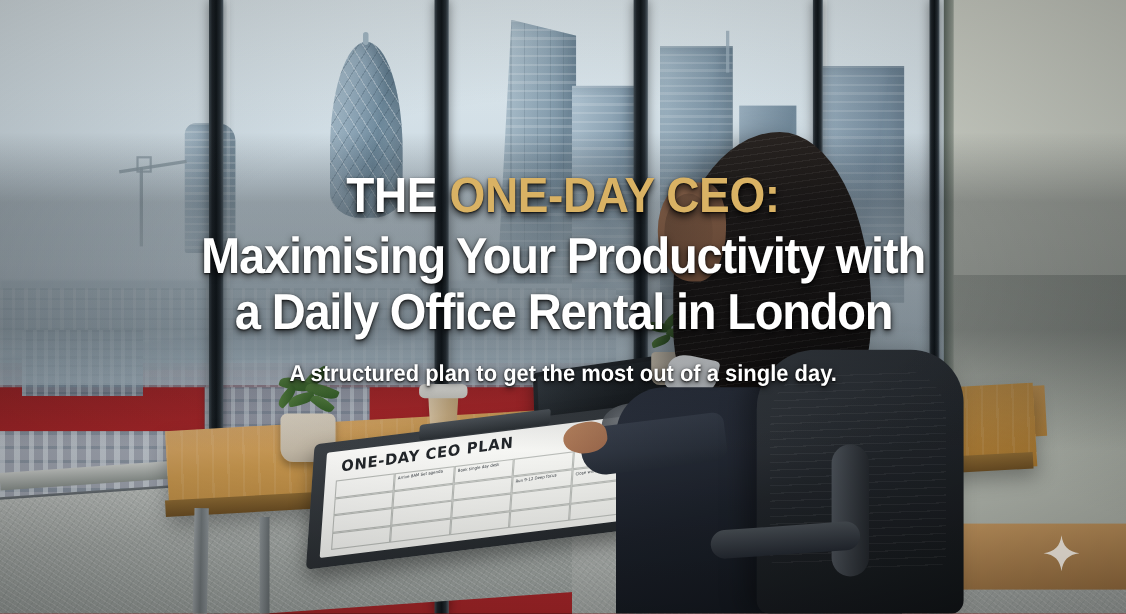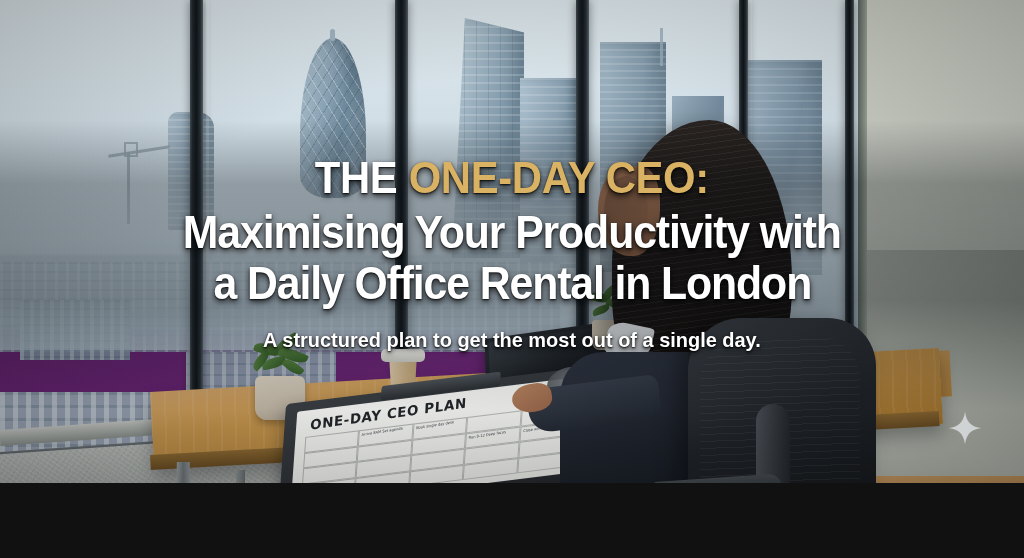--- a/index.html
+++ b/index.html
@@ -1,23 +1,23 @@
 <!DOCTYPE html>
 <html><head>
 <meta charset="utf-8">
 <title>One-Day CEO Blog Hero</title>
 <style>
   html,body{margin:0;padding:0;background:#111;}
   body{font-family:"Liberation Sans","DejaVu Sans",sans-serif;}
 
   #hero{
     position:relative;
-    width:1024px;height:483px;
+    width:1024px;height:558px;
     overflow:hidden;
-    background:#701a75;
+    background:#b91c1c;
   }
 
   
   .scene{position:absolute;inset:0;overflow:hidden;}
 
   
   .sky{
     position:absolute;left:0;top:0;width:880px;height:330px;
     background:linear-gradient(180deg,#eaf2f5 0%,#e3edf2 28%,#dbe7ee 52%,#cfdde6 72%,#c2d2dc 100%);
   }

